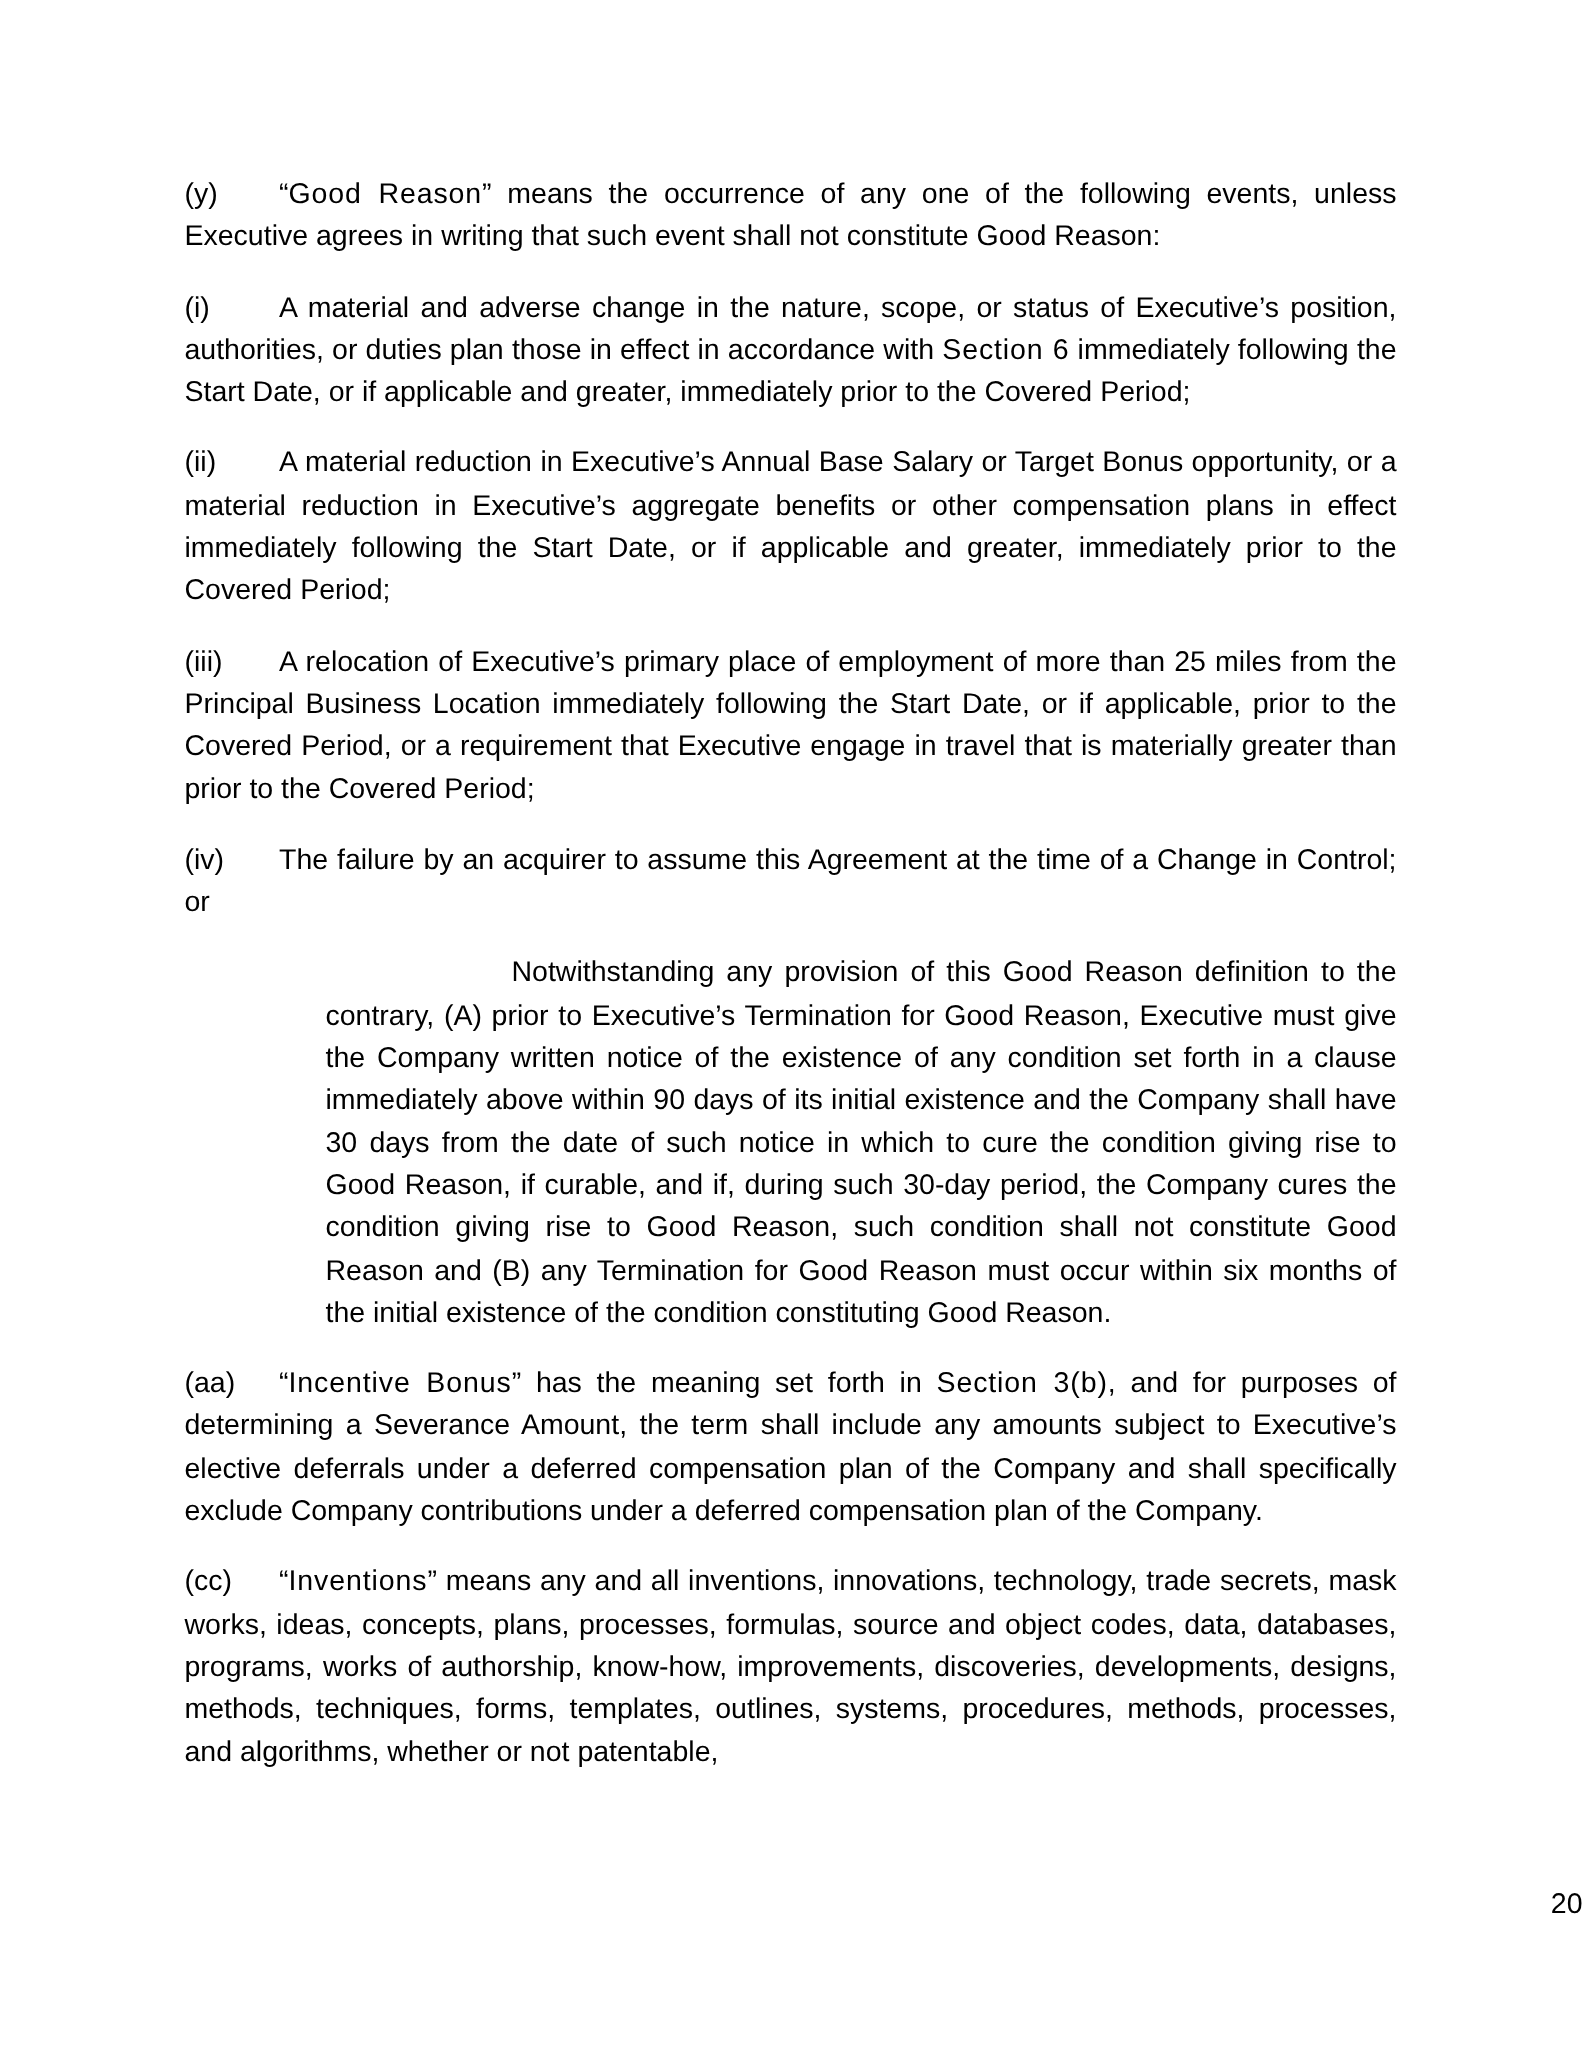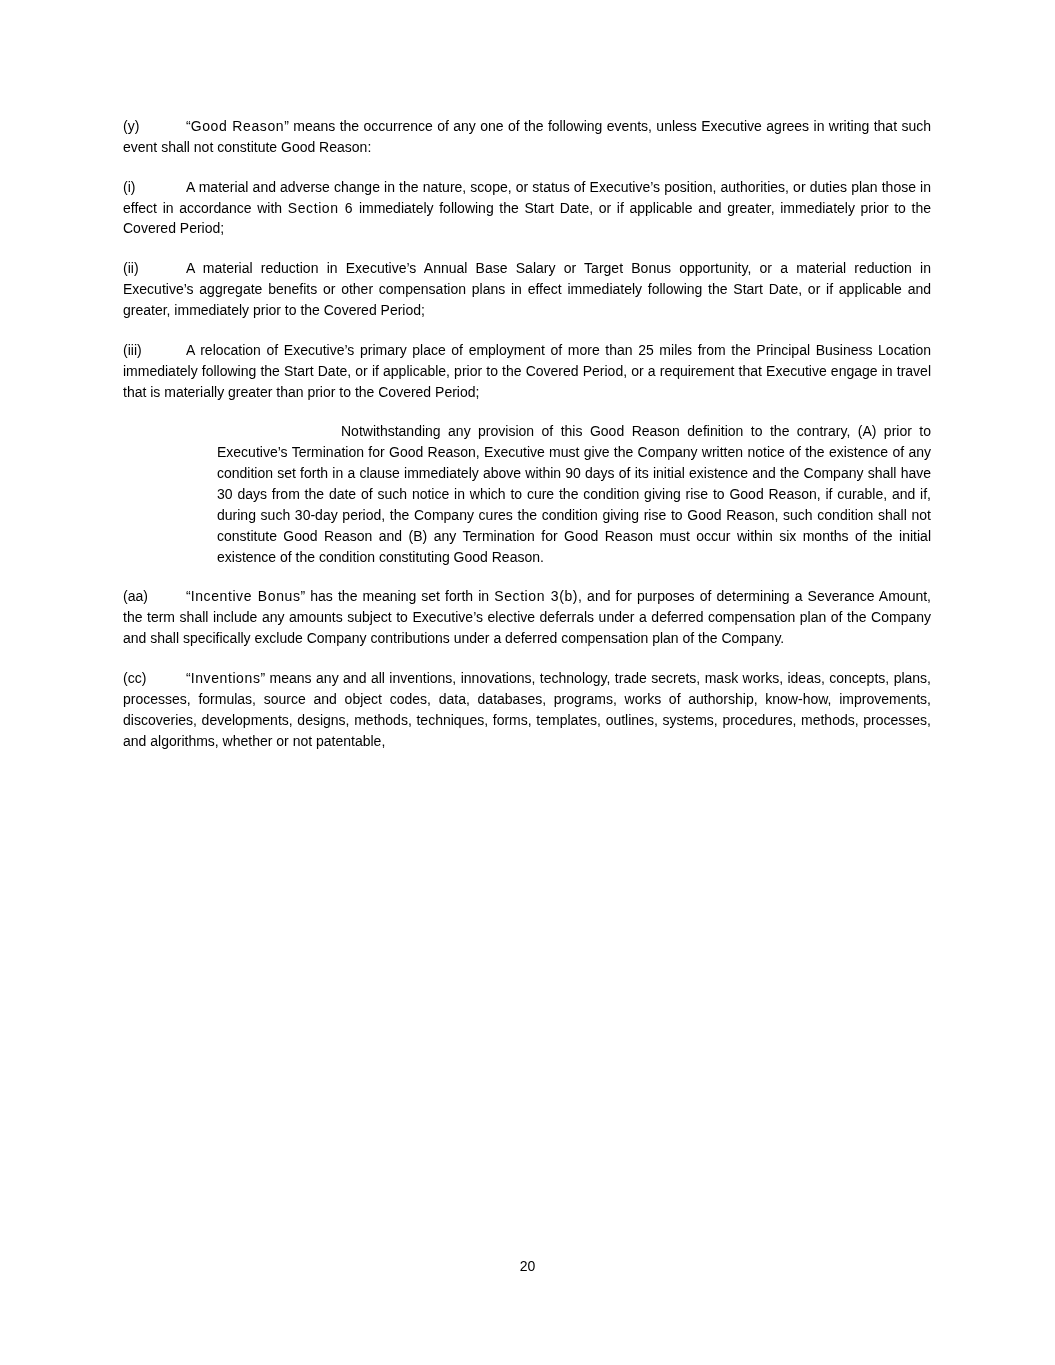--- a/index.html
+++ b/index.html
@@ -6,21 +6,21 @@
     margin: 0;
     padding: 0;
     background: #ffffff;
   }
   .page {
     position: relative;
     width: 1055px;
     height: 1365px;
     background: #ffffff;
     font-family: "Liberation Sans", sans-serif;
-    font-size: 14px;
+    font-size: 19px;
     line-height: 1.49;
     color: #000000;
     box-sizing: border-box;
     overflow: hidden;
   }
   .content {
     position: absolute;
     left: 123px;
     top: 116px;
     width: 808px;
@@ -38,30 +38,31 @@
     text-indent: 124px;
   }
   .term {
     letter-spacing: 0.6px;
   }
   .page-number {
     position: absolute;
     top: 1256px;
     left: 0;
     width: 100%;
-    text-align: center;
+    text-align: right;
   }
 </style>
 </head>
 <body>
 
 <div class="page">
   <div class="content">
       <p class="para"><span class="label">(y)</span><span>“</span><span class="term">Good Reason</span><span>” means the occurrence of any one of the following events, unless Executive agrees in writing that such event shall not constitute Good Reason:</span></p>
       <p class="para"><span class="label">(i)</span><span>A material and adverse change in the nature, scope, or status of Executive’s position, authorities, or duties plan those in effect in accordance with </span><span class="term">Section 6</span><span> immediately following the Start Date, or if applicable and greater, immediately prior to the Covered Period;</span></p>
       <p class="para"><span class="label">(ii)</span><span>A material reduction in Executive’s Annual Base Salary or Target Bonus opportunity, or a material reduction in Executive’s aggregate benefits or other compensation plans in effect immediately following the Start Date, or if applicable and greater, immediately prior to the Covered Period;</span></p>
       <p class="para"><span class="label">(iii)</span><span>A relocation of Executive’s primary place of employment of more than 25 miles from the Principal Business Location immediately following the Start Date, or if applicable, prior to the Covered Period, or a requirement that Executive engage in travel that is materially greater than prior to the Covered Period;</span></p>
+      <p class="para"><span class="label">(iv)</span><span>The failure by an acquirer to assume this Agreement at the time of a Change in Control; or</span></p>
       <p class="para note"><span>Notwithstanding any provision of this Good Reason definition to the contrary, (A) prior to Executive’s Termination for Good Reason, Executive must give the Company written notice of the existence of any condition set forth in a clause immediately above within 90 days of its initial existence and the Company shall have 30 days from the date of such notice in which to cure the condition giving rise to Good Reason, if curable, and if, during such 30-day period, the Company cures the condition giving rise to Good Reason, such condition shall not constitute Good Reason and (B) any Termination for Good Reason must occur within six months of the initial existence of the condition constituting Good Reason.</span></p>
       <p class="para"><span class="label">(aa)</span><span>“</span><span class="term">Incentive Bonus</span><span>” has the meaning set forth in </span><span class="term">Section 3(b)</span><span>, and for purposes of determining a Severance Amount, the term shall include any amounts subject to Executive’s elective deferrals under a deferred compensation plan of the Company and shall specifically exclude Company contributions under a deferred compensation plan of the Company.</span></p>
       <p class="para"><span class="label">(cc)</span><span>“</span><span class="term">Inventions</span><span>” means any and all inventions, innovations, technology, trade secrets, mask works, ideas, concepts, plans, processes, formulas, source and object codes, data, databases, programs, works of authorship, know-how, improvements, discoveries, developments, designs, methods, techniques, forms, templates, outlines, systems, procedures, methods, processes, and algorithms, whether or not patentable,</span></p>
     </div>
   <div class="page-number">20</div>
 </div>
 
 </body></html>

